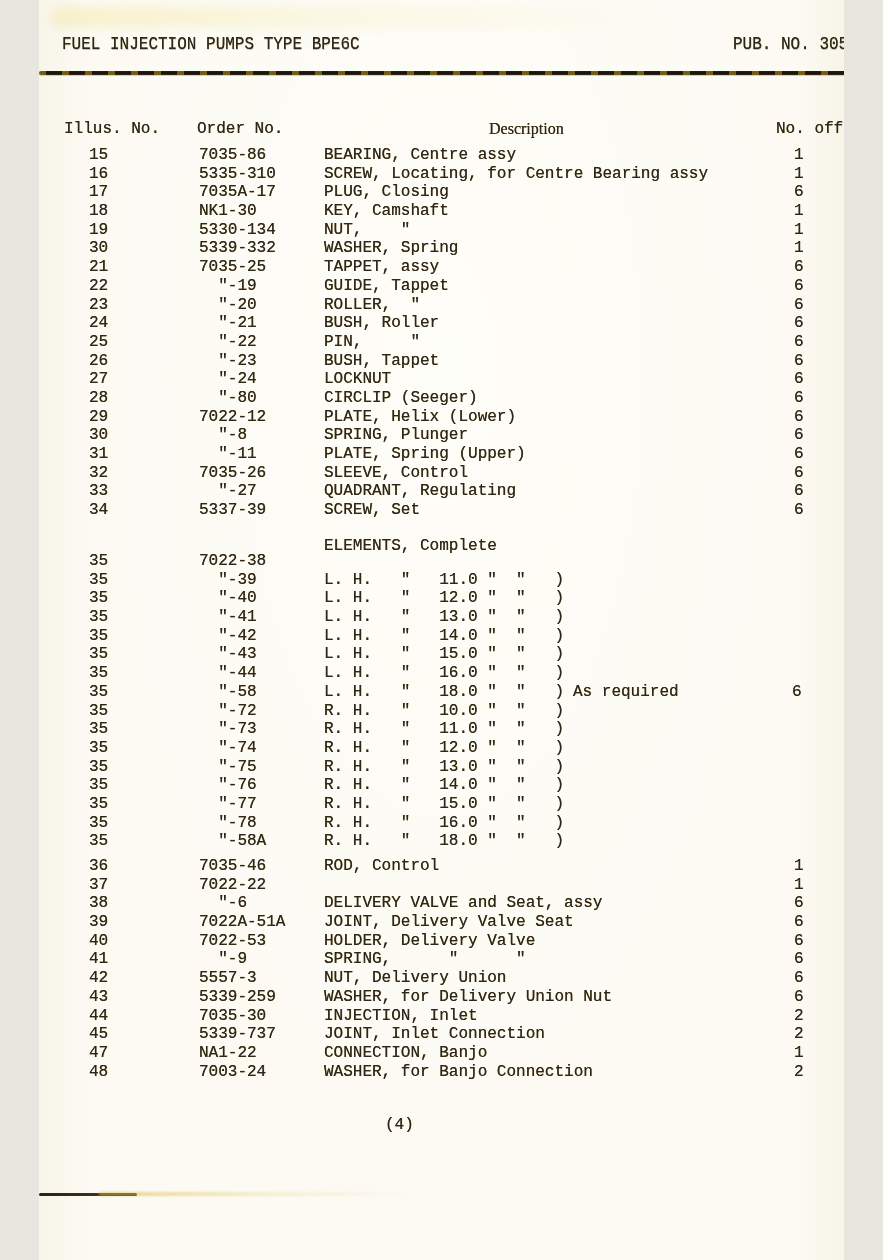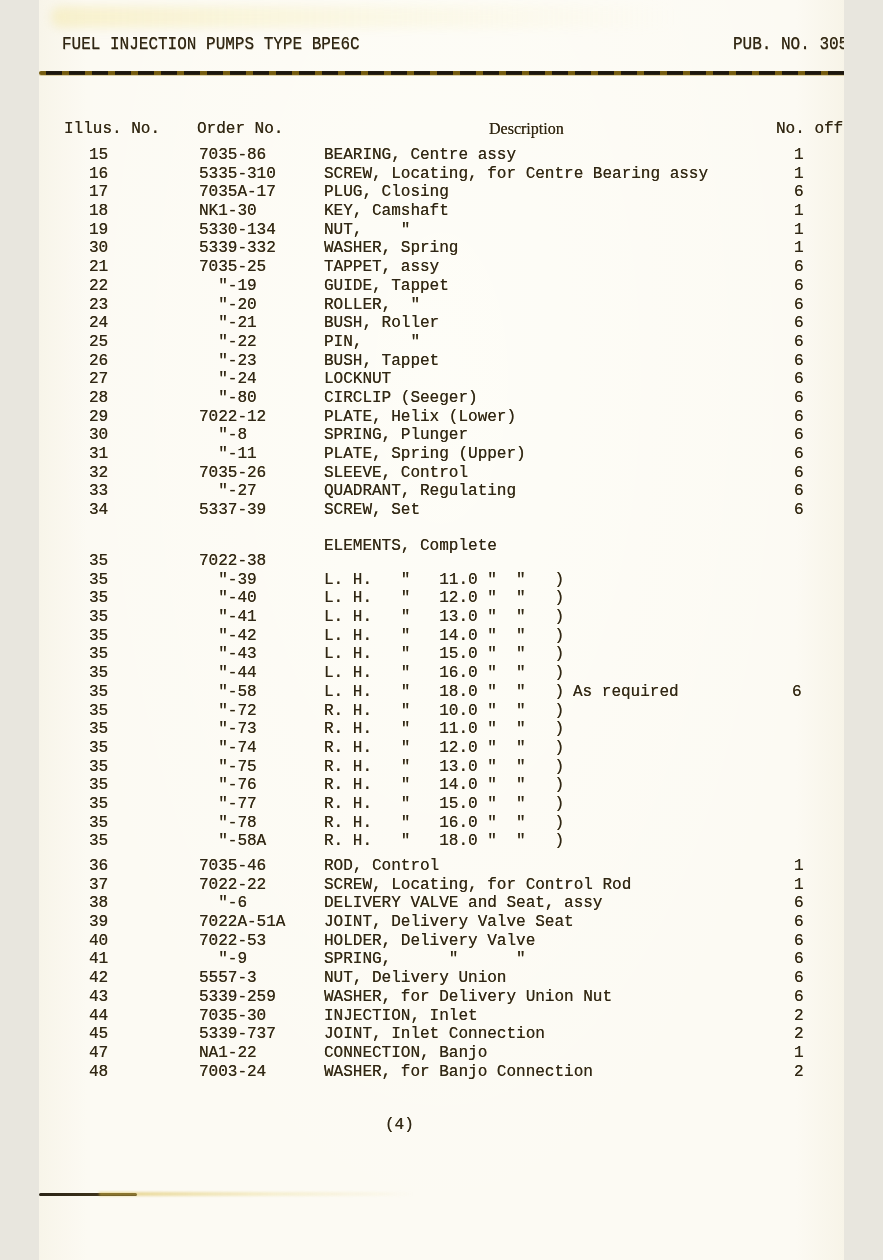--- a/index.html
+++ b/index.html
@@ -314,21 +314,20 @@
   <div class="section s3">
       <div class="row">
         <span class="c-illus">36</span>
         <span class="c-order">7035-46</span>
         <span class="c-desc">ROD, Control</span>
         <span class="c-off">1</span>
       </div>
       <div class="row">
         <span class="c-illus">37</span>
         <span class="c-order">7022-22</span>
-        <span class="c-desc">SCREW, Locating, for Control Rod</span>
         <span class="c-off">1</span>
       </div>
       <div class="row">
         <span class="c-illus">38</span>
         <span class="c-order">  "-6</span>
         <span class="c-desc">DELIVERY VALVE and Seat, assy</span>
         <span class="c-off">6</span>
       </div>
       <div class="row">
         <span class="c-illus">39</span>

